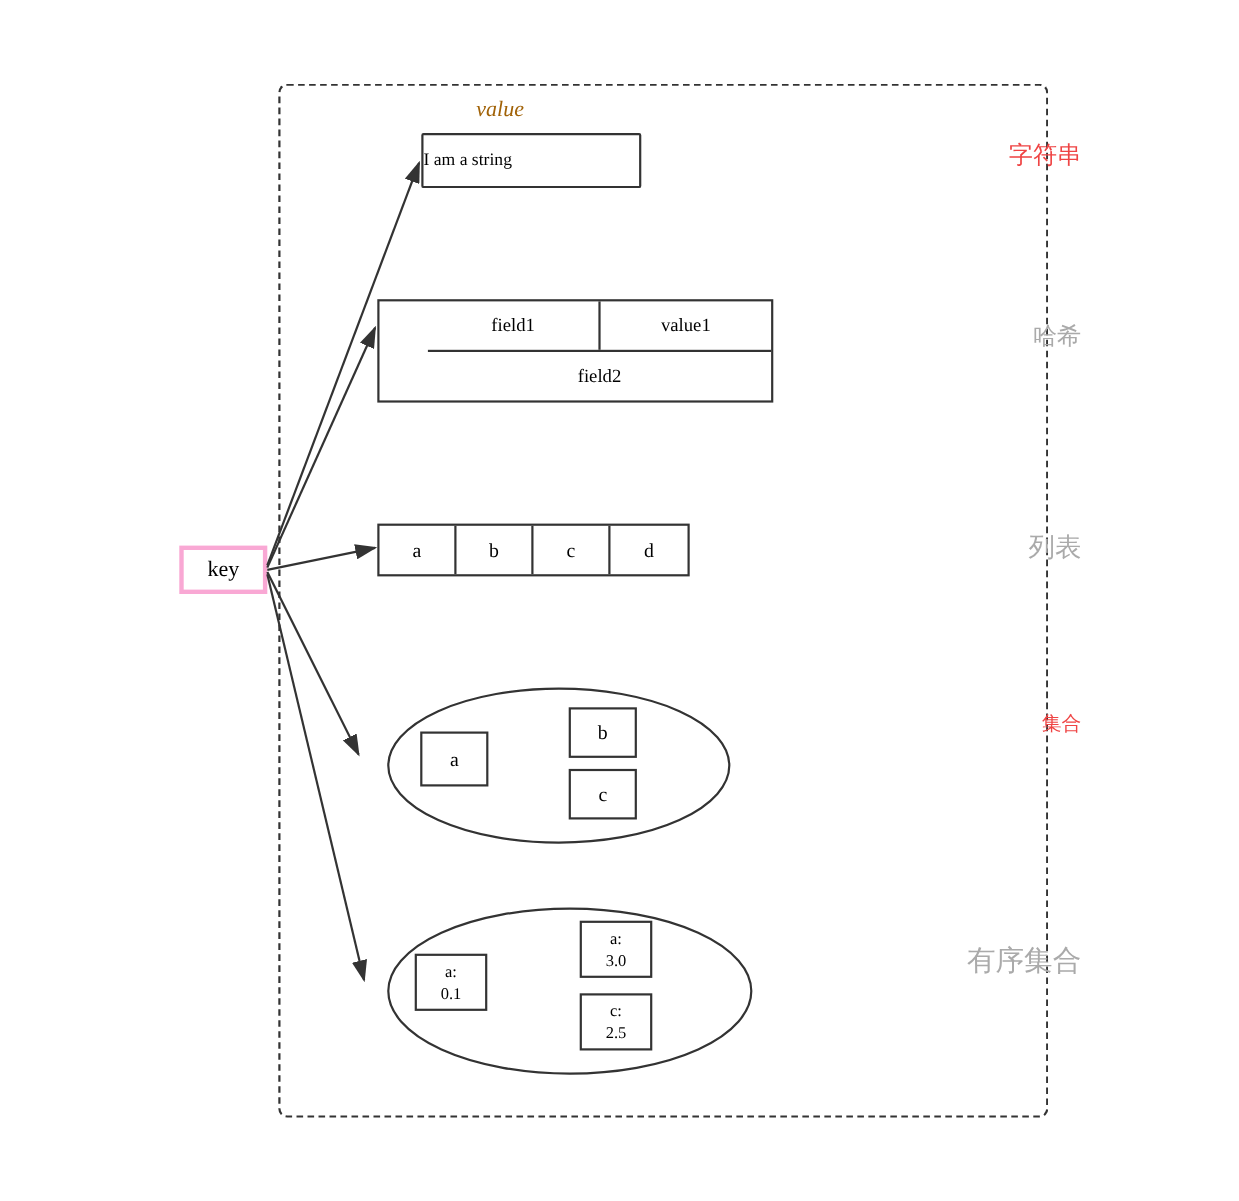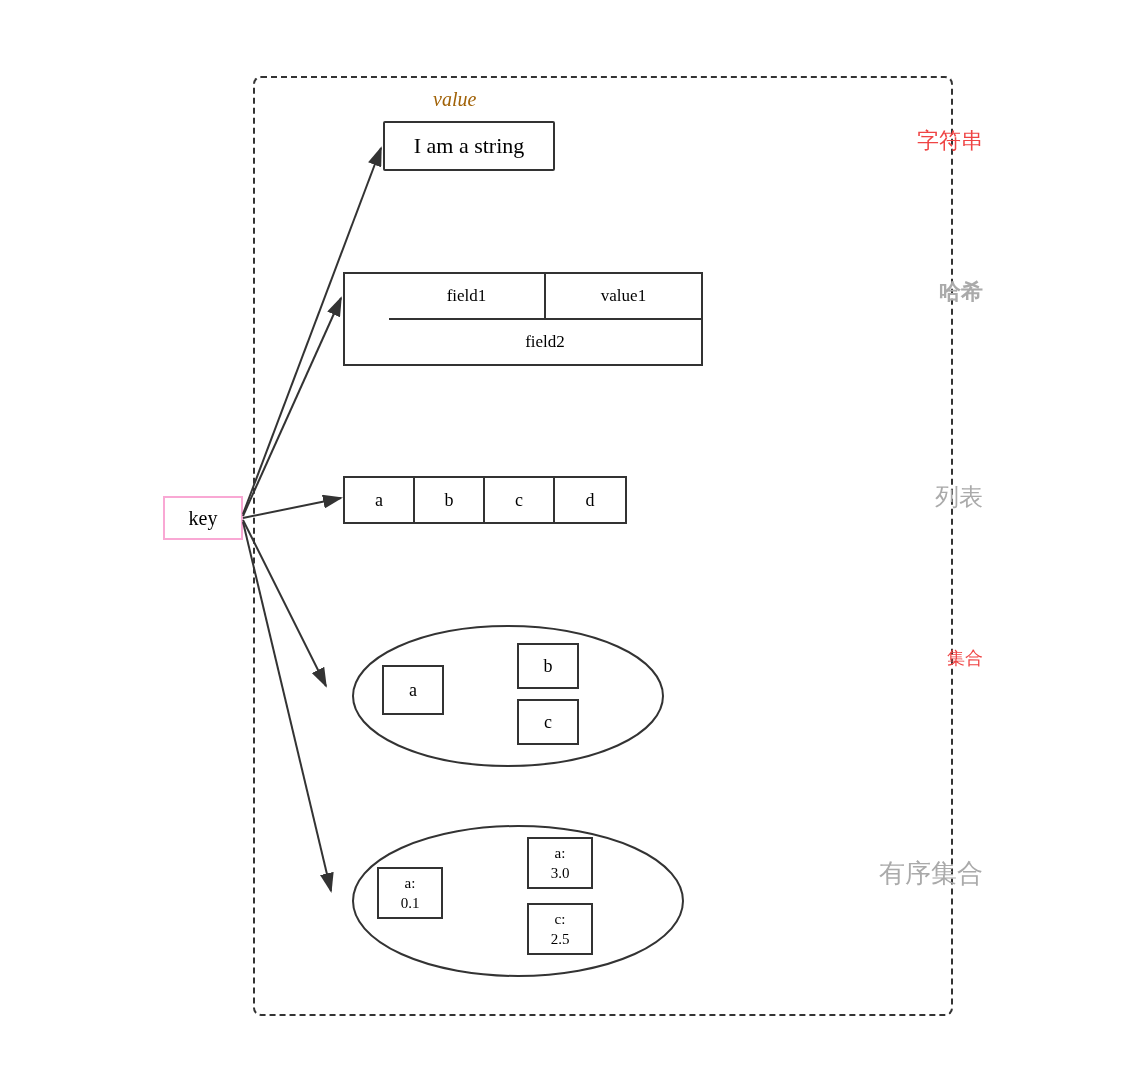--- a/index.html
+++ b/index.html
@@ -32,21 +32,21 @@
       border-radius: 8px;
     }
 
     
     .key-box {
       position: absolute;
       top: 440px;
       left: 50px;
       width: 80px;
       height: 44px;
-      border: 2px solid #f9a8d4;
+      border: 4px solid #f9a8d4;
       display: flex;
       align-items: center;
       justify-content: center;
       font-size: 20px;
       background: #fff;
     }
 
     
     .value-label {
       position: absolute;
@@ -55,27 +55,26 @@
       font-size: 20px;
       color: #a16207;
       font-style: italic;
     }
 
     
     .string-box {
       position: absolute;
       top: 65px;
       left: 270px;
-      width: 172px;
+      width: 200px;
       height: 50px;
       border: 2px solid #333;
       display: flex;
       align-items: center;
-      justify-content: center;
-      font-size: 22px;
+      font-size: 16px;
       background: #fff;
       border-radius: 2px;
     }
 
     
     .label-string {
       position: absolute;
       top: 70px;
       right: 30px;
       font-size: 22px;
@@ -108,25 +107,24 @@
       font-size: 17px;
       border-right: 2px solid #333;
     }
     .hash-cell:last-child {
       border-right: none;
     }
 
     
     .label-hash {
       position: absolute;
-      top: 221px;
+      top: 235px;
       right: 30px;
       font-size: 22px;
       color: #aaa;
-      font-weight: bold;
     }
 
     
     .list-container {
       position: absolute;
       top: 420px;
       left: 230px;
       display: flex;
       border: 2px solid #333;
     }

